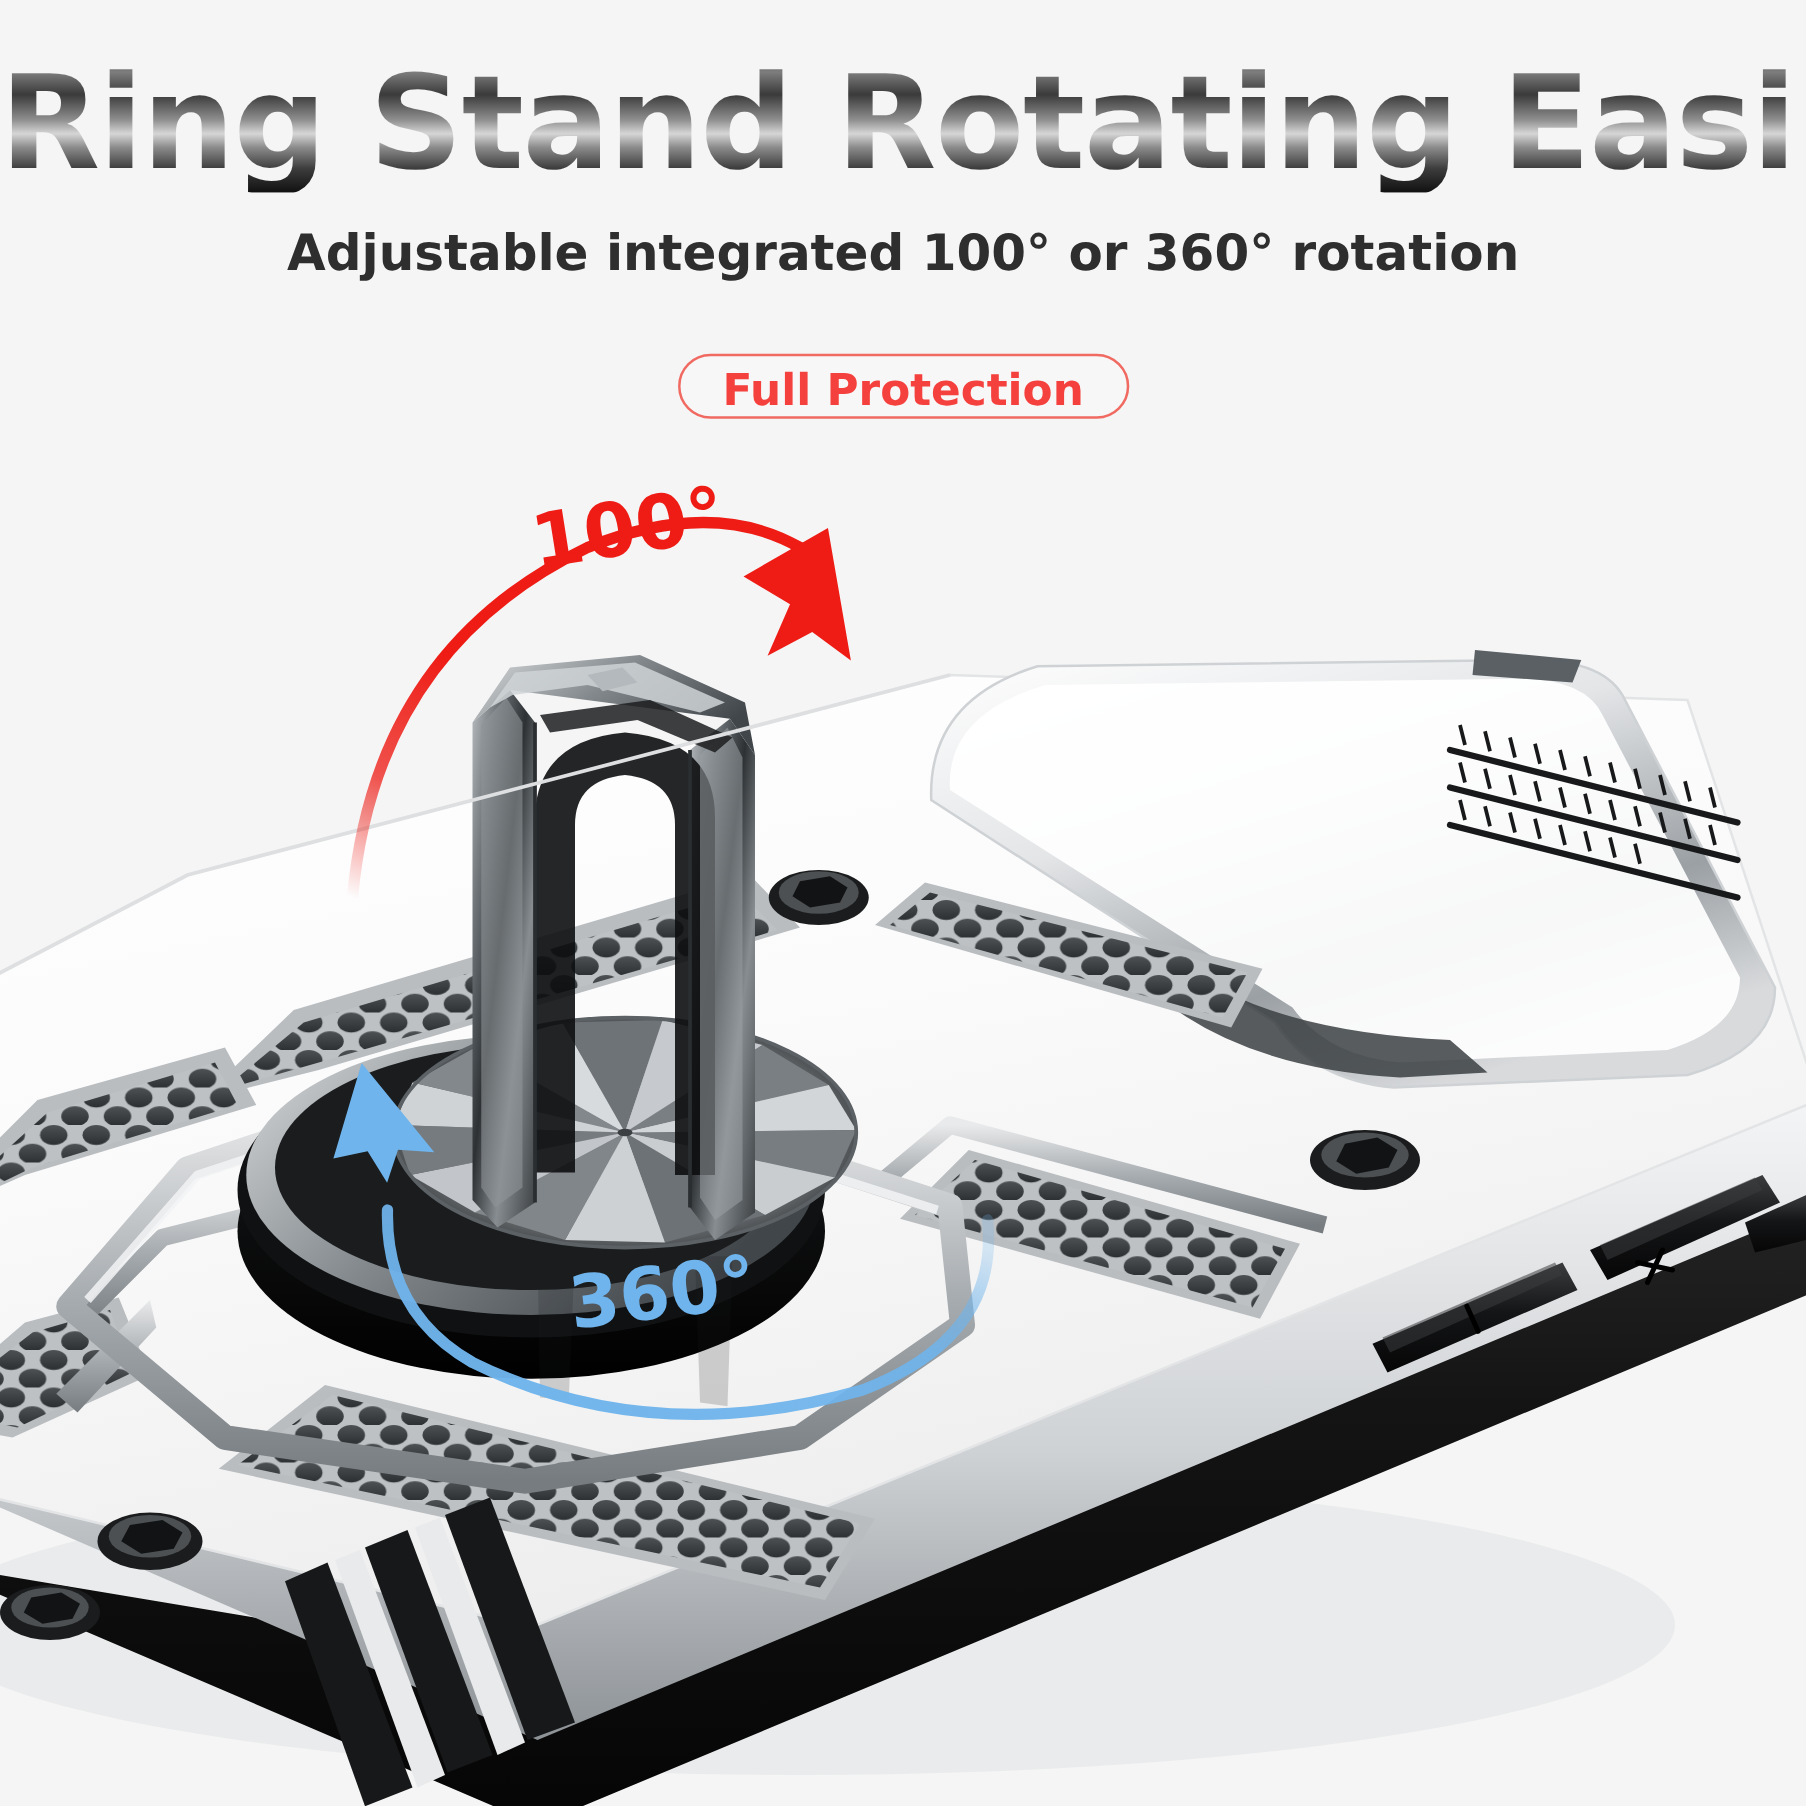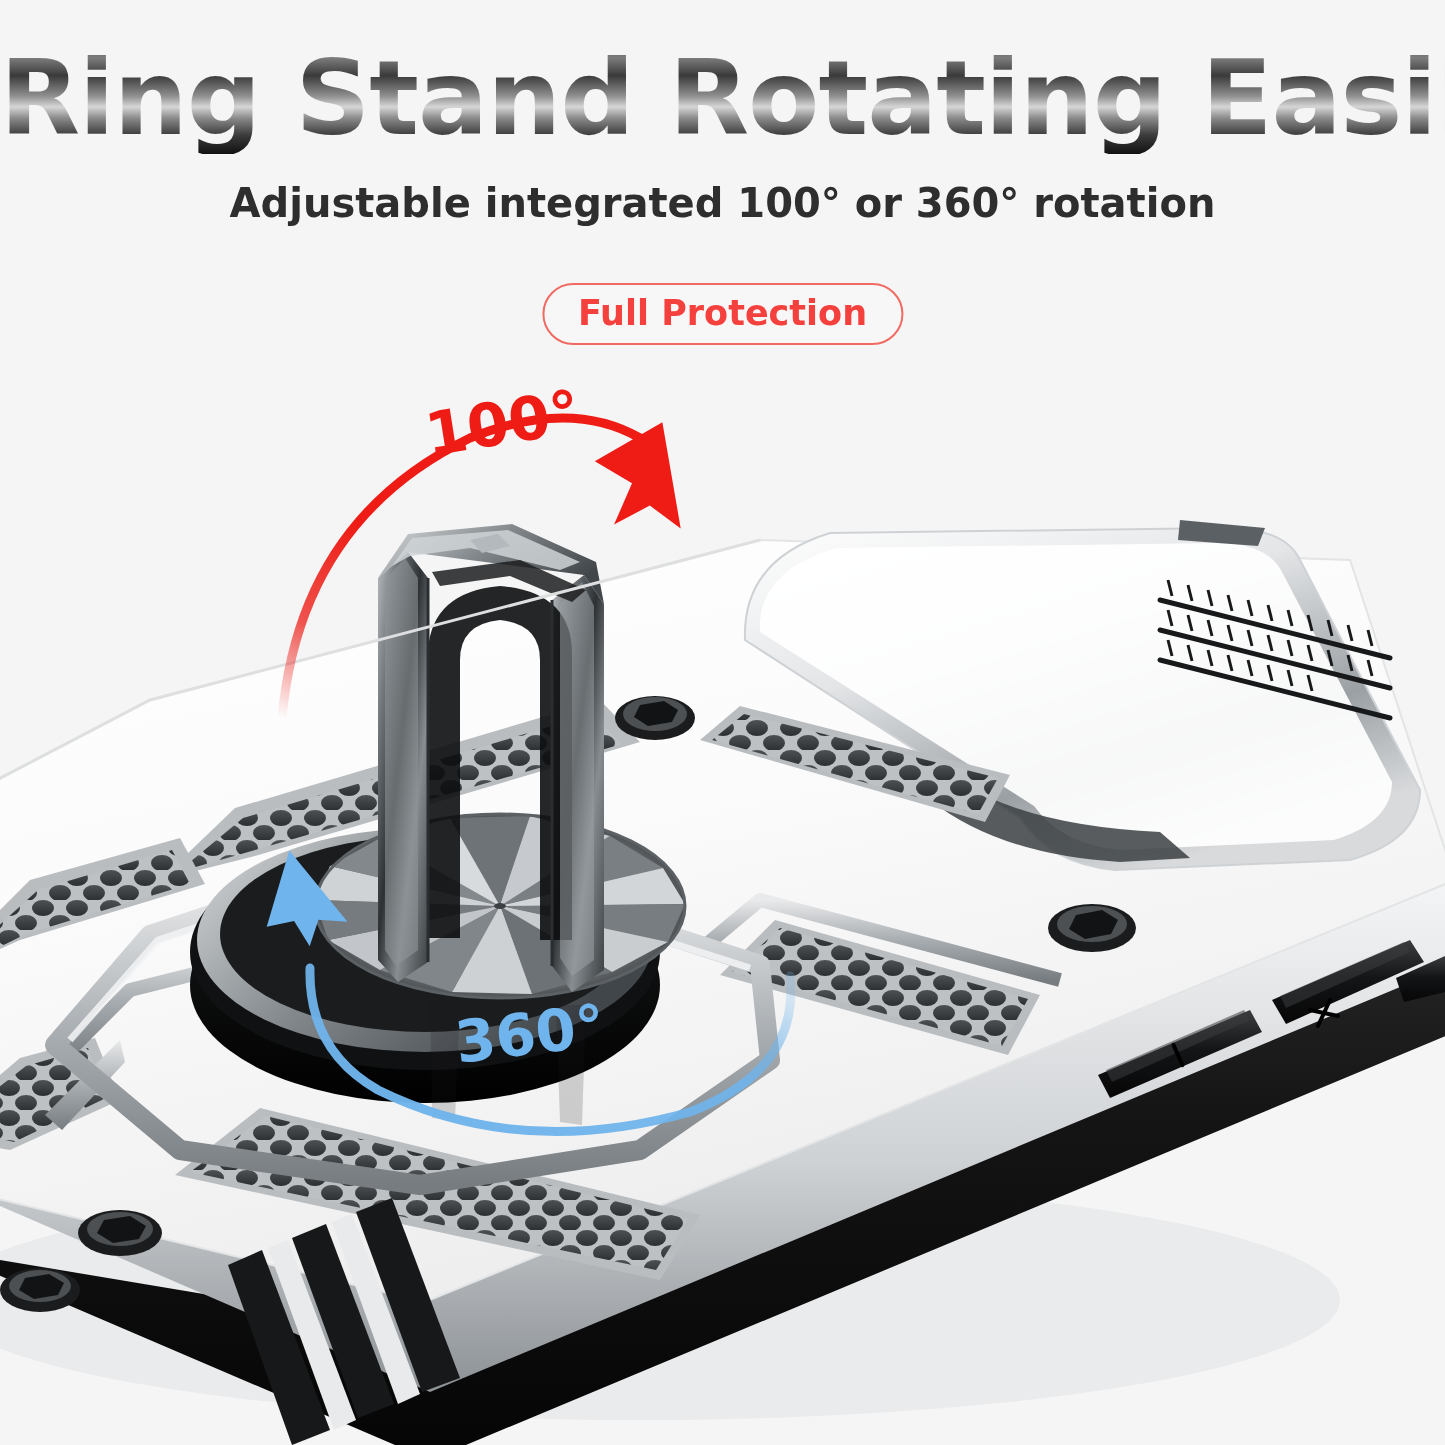--- a/index.html
+++ b/index.html
@@ -46,21 +46,21 @@
     text-align:center;
     font-size:40px;
     font-weight:bold;
     color:#2e2e2e;
     font-family:"DejaVu Sans", sans-serif;
     white-space:nowrap;
   }
   #badge{
     position:absolute; top:283px; left:50%;
     transform:translateX(-50%);
-    padding:8px 34px 10px;
+    padding:8px 34px 0;
     border:2px solid #f06a62;
     border-radius:40px;
     color:#f5413d;
     font-size:35px;
     font-weight:bold;
     font-family:"DejaVu Sans", sans-serif;
     white-space:nowrap;
     background:#f7f7f7;
   }
 

